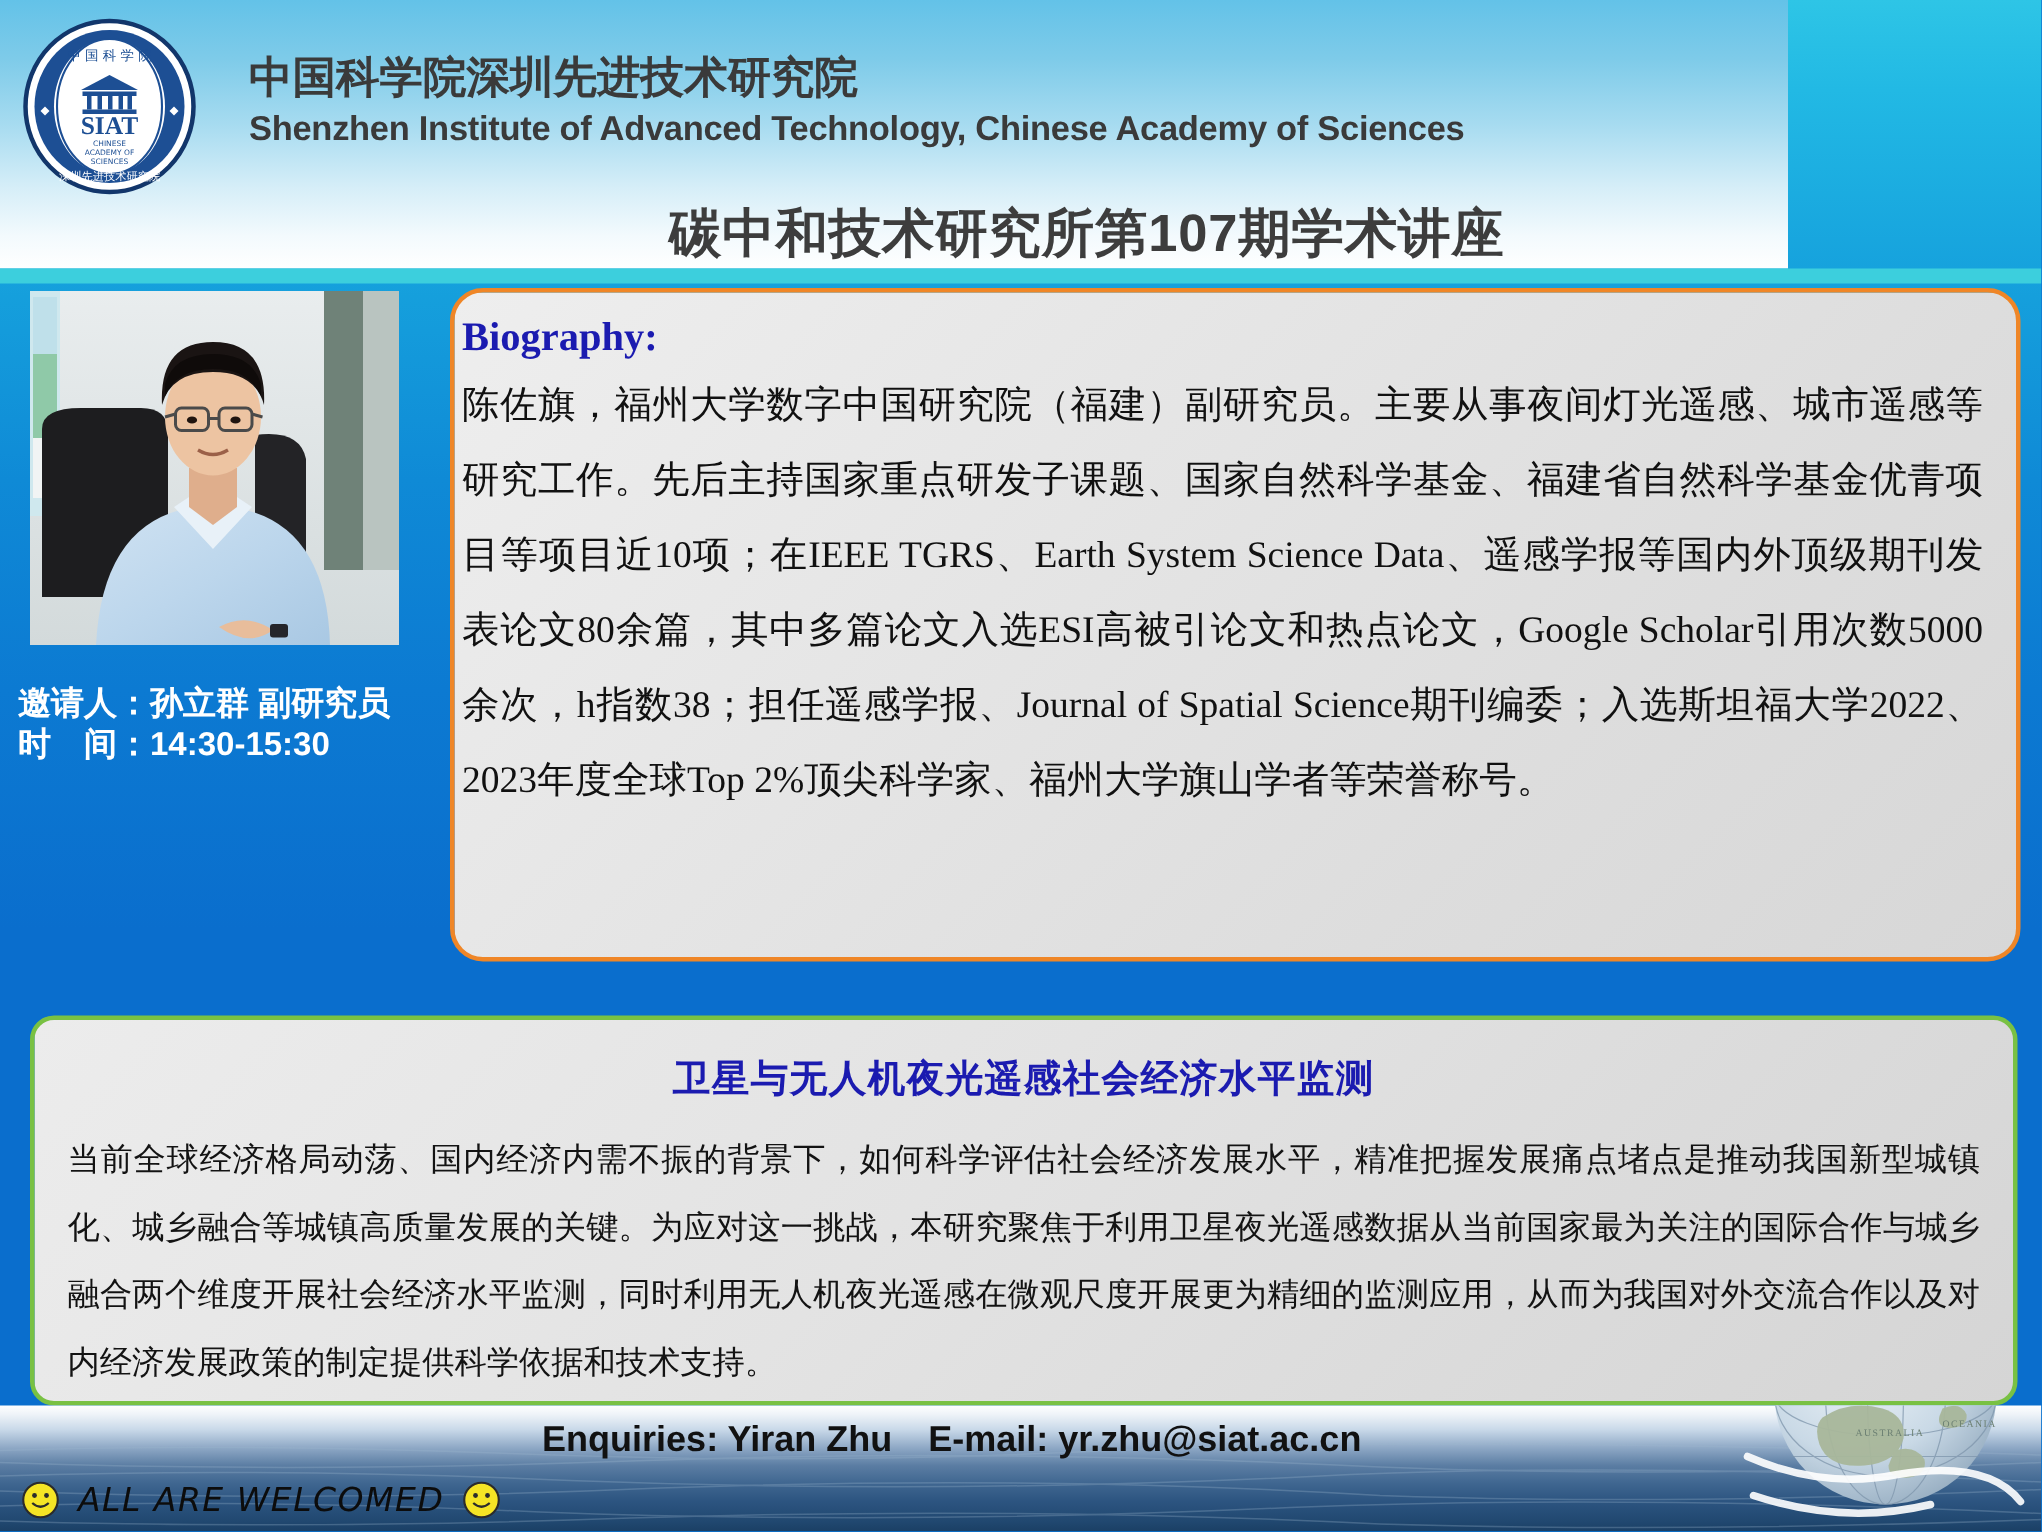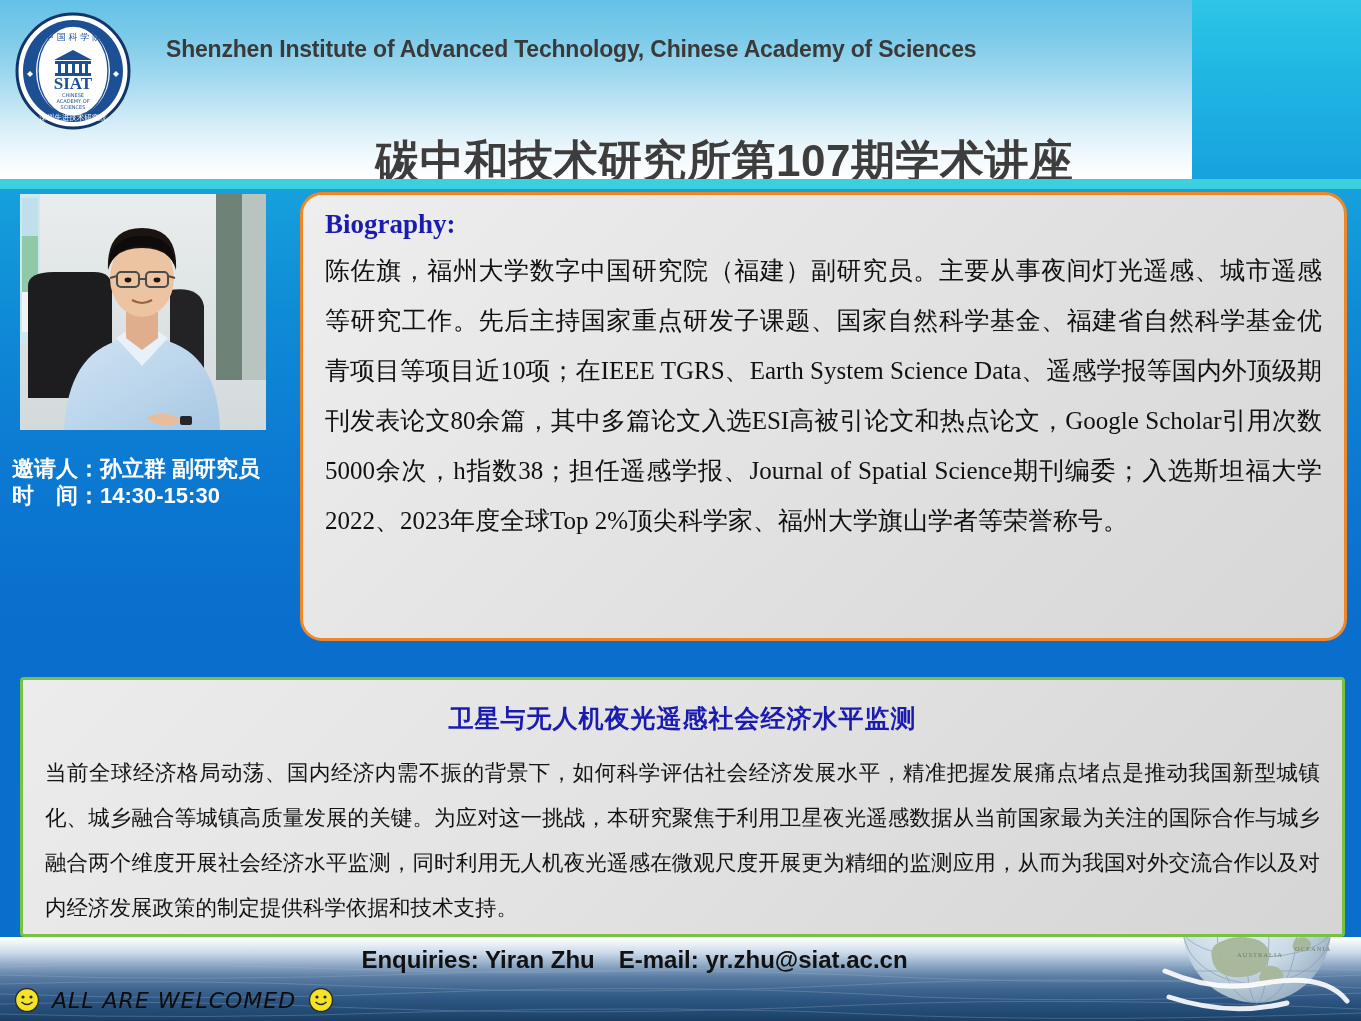--- a/index.html
+++ b/index.html
@@ -47,21 +47,21 @@
     font-size: 29px; font-weight: bold; color: #3a3a3a; letter-spacing: 0px;
     line-height: 36px;
   }
   #inst-en {
     font-size: 23px; font-weight: bold; color: #3a3a3a;
     line-height: 30px; letter-spacing: -0.2px;
   }
   #lecture-title {
     position: absolute; left: 0; top: 132px; width: 1361px;
     text-align: center;
-    font-size: 44px; font-weight: bold; color: #3d3d3d;
+    font-size: 35px; font-weight: bold; color: #3d3d3d;
     letter-spacing: 0.5px;
     padding-left: 88px;
   }
 
   
   #photo {
     position: absolute; left: 20px; top: 194px; width: 246px; height: 236px;
     overflow: hidden;
     background: #cfd6da;
   }
@@ -76,41 +76,41 @@
   }
   .info-row { display: block; }
   .info-label { letter-spacing: 0px; }
 
   
   #bio-panel {
     position: absolute; left: 300px; top: 192px; width: 1047px; height: 449px;
     border: 3px solid #ef8627;
     border-radius: 22px;
     background: linear-gradient(135deg, #eeeeee 0%, #e4e4e4 42%, #dddddd 70%, #d7d7d7 100%);
-    padding: 14px 22px 10px 22px;
+    padding: 14px 22px 10px 5px;
   }
   #bio-heading {
     font-family: "Liberation Serif", serif;
     font-size: 27px; font-weight: bold; color: #1b1bb0;
     margin-bottom: 6px;
   }
   #bio-text {
     font-family: "Liberation Serif", serif;
     font-size: 25px; color: #111111;
     line-height: 50px;
     text-align: justify;
     text-justify: inter-ideograph;
     letter-spacing: 0px;
   }
 
   
   #abs-panel {
     position: absolute; left: 20px; top: 677px; width: 1325px; height: 260px;
     border: 3px solid #79c143;
-    border-radius: 4px;
+    border-radius: 16px;
     background: linear-gradient(135deg, #ececec 0%, #e3e3e3 45%, #dbdbdb 75%, #d5d5d5 100%);
     padding: 12px 16px;
   }
   #abs-title {
     text-align: center;
     font-size: 25px; font-weight: bold; color: #1b1bb0;
     margin-top: 10px; margin-bottom: 16px;
     letter-spacing: 1px;
   }
   #abs-text {
@@ -191,20 +191,21 @@
         <text x="59" y="85" font-size="5" fill="#1d4f94" text-anchor="middle" font-family="'DejaVu Sans',sans-serif">CHINESE</text>
         <text x="59" y="91" font-size="5" fill="#1d4f94" text-anchor="middle" font-family="'DejaVu Sans',sans-serif">ACADEMY OF</text>
         <text x="59" y="97" font-size="5" fill="#1d4f94" text-anchor="middle" font-family="'DejaVu Sans',sans-serif">SCIENCES</text>
         <text x="59" y="108" font-size="7.5" fill="#ffffff" text-anchor="middle" font-family="'DejaVu Sans',sans-serif">深圳先进技术研究院</text>
         <polygon points="16,59 19,62 16,65 13,62" fill="#ffffff"></polygon>
         <polygon points="102,59 105,62 102,65 99,62" fill="#ffffff"></polygon>
       </svg>
     </div>
 
     <div class="inst-names">
+      <div id="inst-cn">中国科学院深圳先进技术研究院</div>
       <div id="inst-en">Shenzhen Institute of Advanced Technology, Chinese Academy of Sciences</div>
     </div>
 
     <div id="lecture-title">碳中和技术研究所第107期学术讲座</div>
   </div>
   <div id="header-band"></div>
 
   <div id="photo">
     <svg viewBox="0 0 246 236" width="246" height="236">
       <defs>

